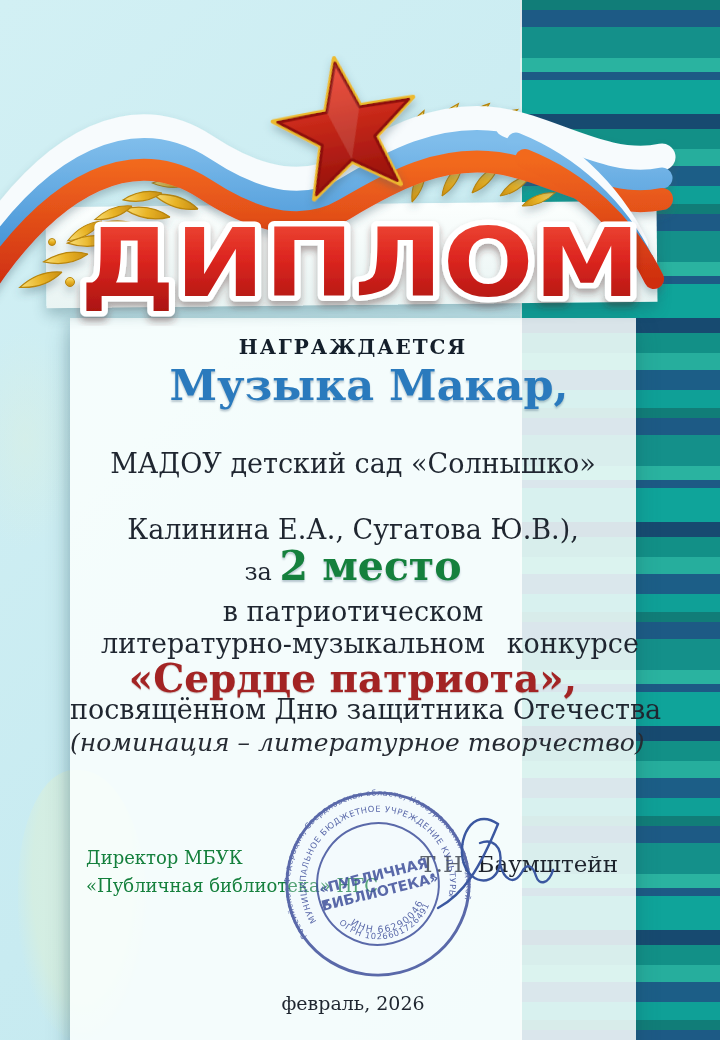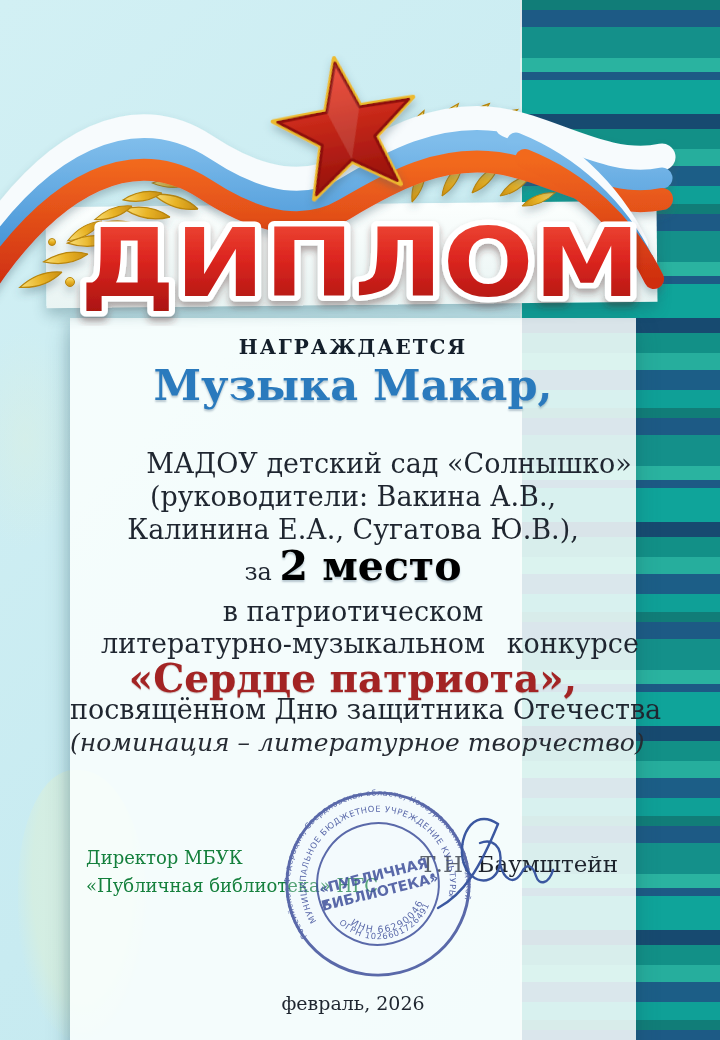--- a/index.html
+++ b/index.html
@@ -27,26 +27,26 @@
          #26ae9d 149px,#26ae9d 166px,
          #1c5e87 166px,#1c5e87 186px,
          #0fa097 186px,#0fa097 204px);}
 
   
   .panel{position:absolute;left:70px;top:318px;width:566px;height:850px;
        background:rgba(252,255,254,.85);
        box-shadow:0 10px 22px rgba(30,80,95,.28), -4px 0 10px rgba(30,80,95,.12);}
   .line{position:absolute;left:0;width:100%;text-align:center;color:#1f2630;white-space:nowrap;}
   .l-awarded{top:17px;font-size:20px;font-weight:bold;letter-spacing:2px;color:#141f2b;}
-  .l-name{top:42px;font-size:43px;font-weight:bold;color:#2a7abd;text-shadow:0 2px 2px rgba(25,60,95,.28);}
-  .l-org1{top:130px;font-size:27px;margin-left:36px;}
+  .l-name{top:42px;font-size:43px;font-weight:bold;color:#2a7abd;text-shadow:0 2px 2px rgba(25,60,95,.28);padding-left:16px;}
+  .l-org1{top:130px;font-size:27px;}
   .l-org2{top:163px;font-size:27px;}
   .l-org3{top:196px;font-size:27px;}
   .l-place{top:224px;font-size:24px;}
-  .l-place .place-big{font-size:41px;font-weight:bold;color:#000000;text-shadow:0 2px 2px rgba(25,60,95,.28);}
+  .l-place .place-big{font-size:41px;font-weight:bold;color:#15803d;text-shadow:0 2px 2px rgba(25,60,95,.28);}
   .l-c1{top:278px;font-size:27px;}
   .l-c2{top:310px;font-size:27px;word-spacing:13px;padding-left:17px;}
   .l-contest{top:337px;font-size:39px;font-weight:bold;color:#a32424;text-shadow:0 1px 1px rgba(90,20,20,.25);}
   .l-ded{top:376px;font-size:27px;}
   .l-nom{top:410px;font-size:25px;font-style:italic;color:#262b33;}
   .director{position:absolute;left:16px;top:526px;font-size:18px;line-height:1.55;color:#15803d;text-align:left;}
   .signer{position:absolute;right:18px;top:533px;font-size:23px;color:#1d232c;}
   .l-date{top:638px;font-size:19px;margin-top:36px;}
 
   .stamp-svg{position:absolute;left:210px;top:468px;width:196px;height:196px;opacity:.92;}
@@ -165,21 +165,20 @@
       <feDropShadow dx="0" dy="5" stdDeviation="3.5" flood-color="#4c2a20" flood-opacity="0.4"></feDropShadow>
     </filter>
   </defs>
   <text x="320" y="100" text-anchor="middle" textLength="560" lengthAdjust="spacingAndGlyphs" font-family="DejaVu Sans, sans-serif" font-weight="bold" font-size="94" fill="url(#dgrad)" stroke="#ffffff" stroke-width="11" paint-order="stroke" stroke-linejoin="round" filter="url(#tShadow)">ДИПЛОМ</text>
 </svg>
 
 <div class="panel">
   <div class="line l-awarded">НАГРАЖДАЕТСЯ</div>
   <div class="line l-name">Музыка Макар,</div>
   <div class="line l-org1">МАДОУ детский сад «Солнышко»</div>
-  <div class="line l-org2">(руководители: Вакина А.В.,</div>
   <div class="line l-org3">Калинина Е.А., Сугатова Ю.В.),</div>
   <div class="line l-place"><span>за </span><span class="place-big">2 место</span></div>
   <div class="line l-c1">в патриотическом</div>
   <div class="line l-c2">литературно-музыкальном конкурсе</div>
   <div class="line l-contest">«Сердце патриота»,</div>
   <div class="line l-ded">посвящённом Дню защитника Отечества</div>
   <div class="line l-nom">(номинация – литературное творчество)</div>
 
   <div class="director">
     <div>Директор МБУК</div>

